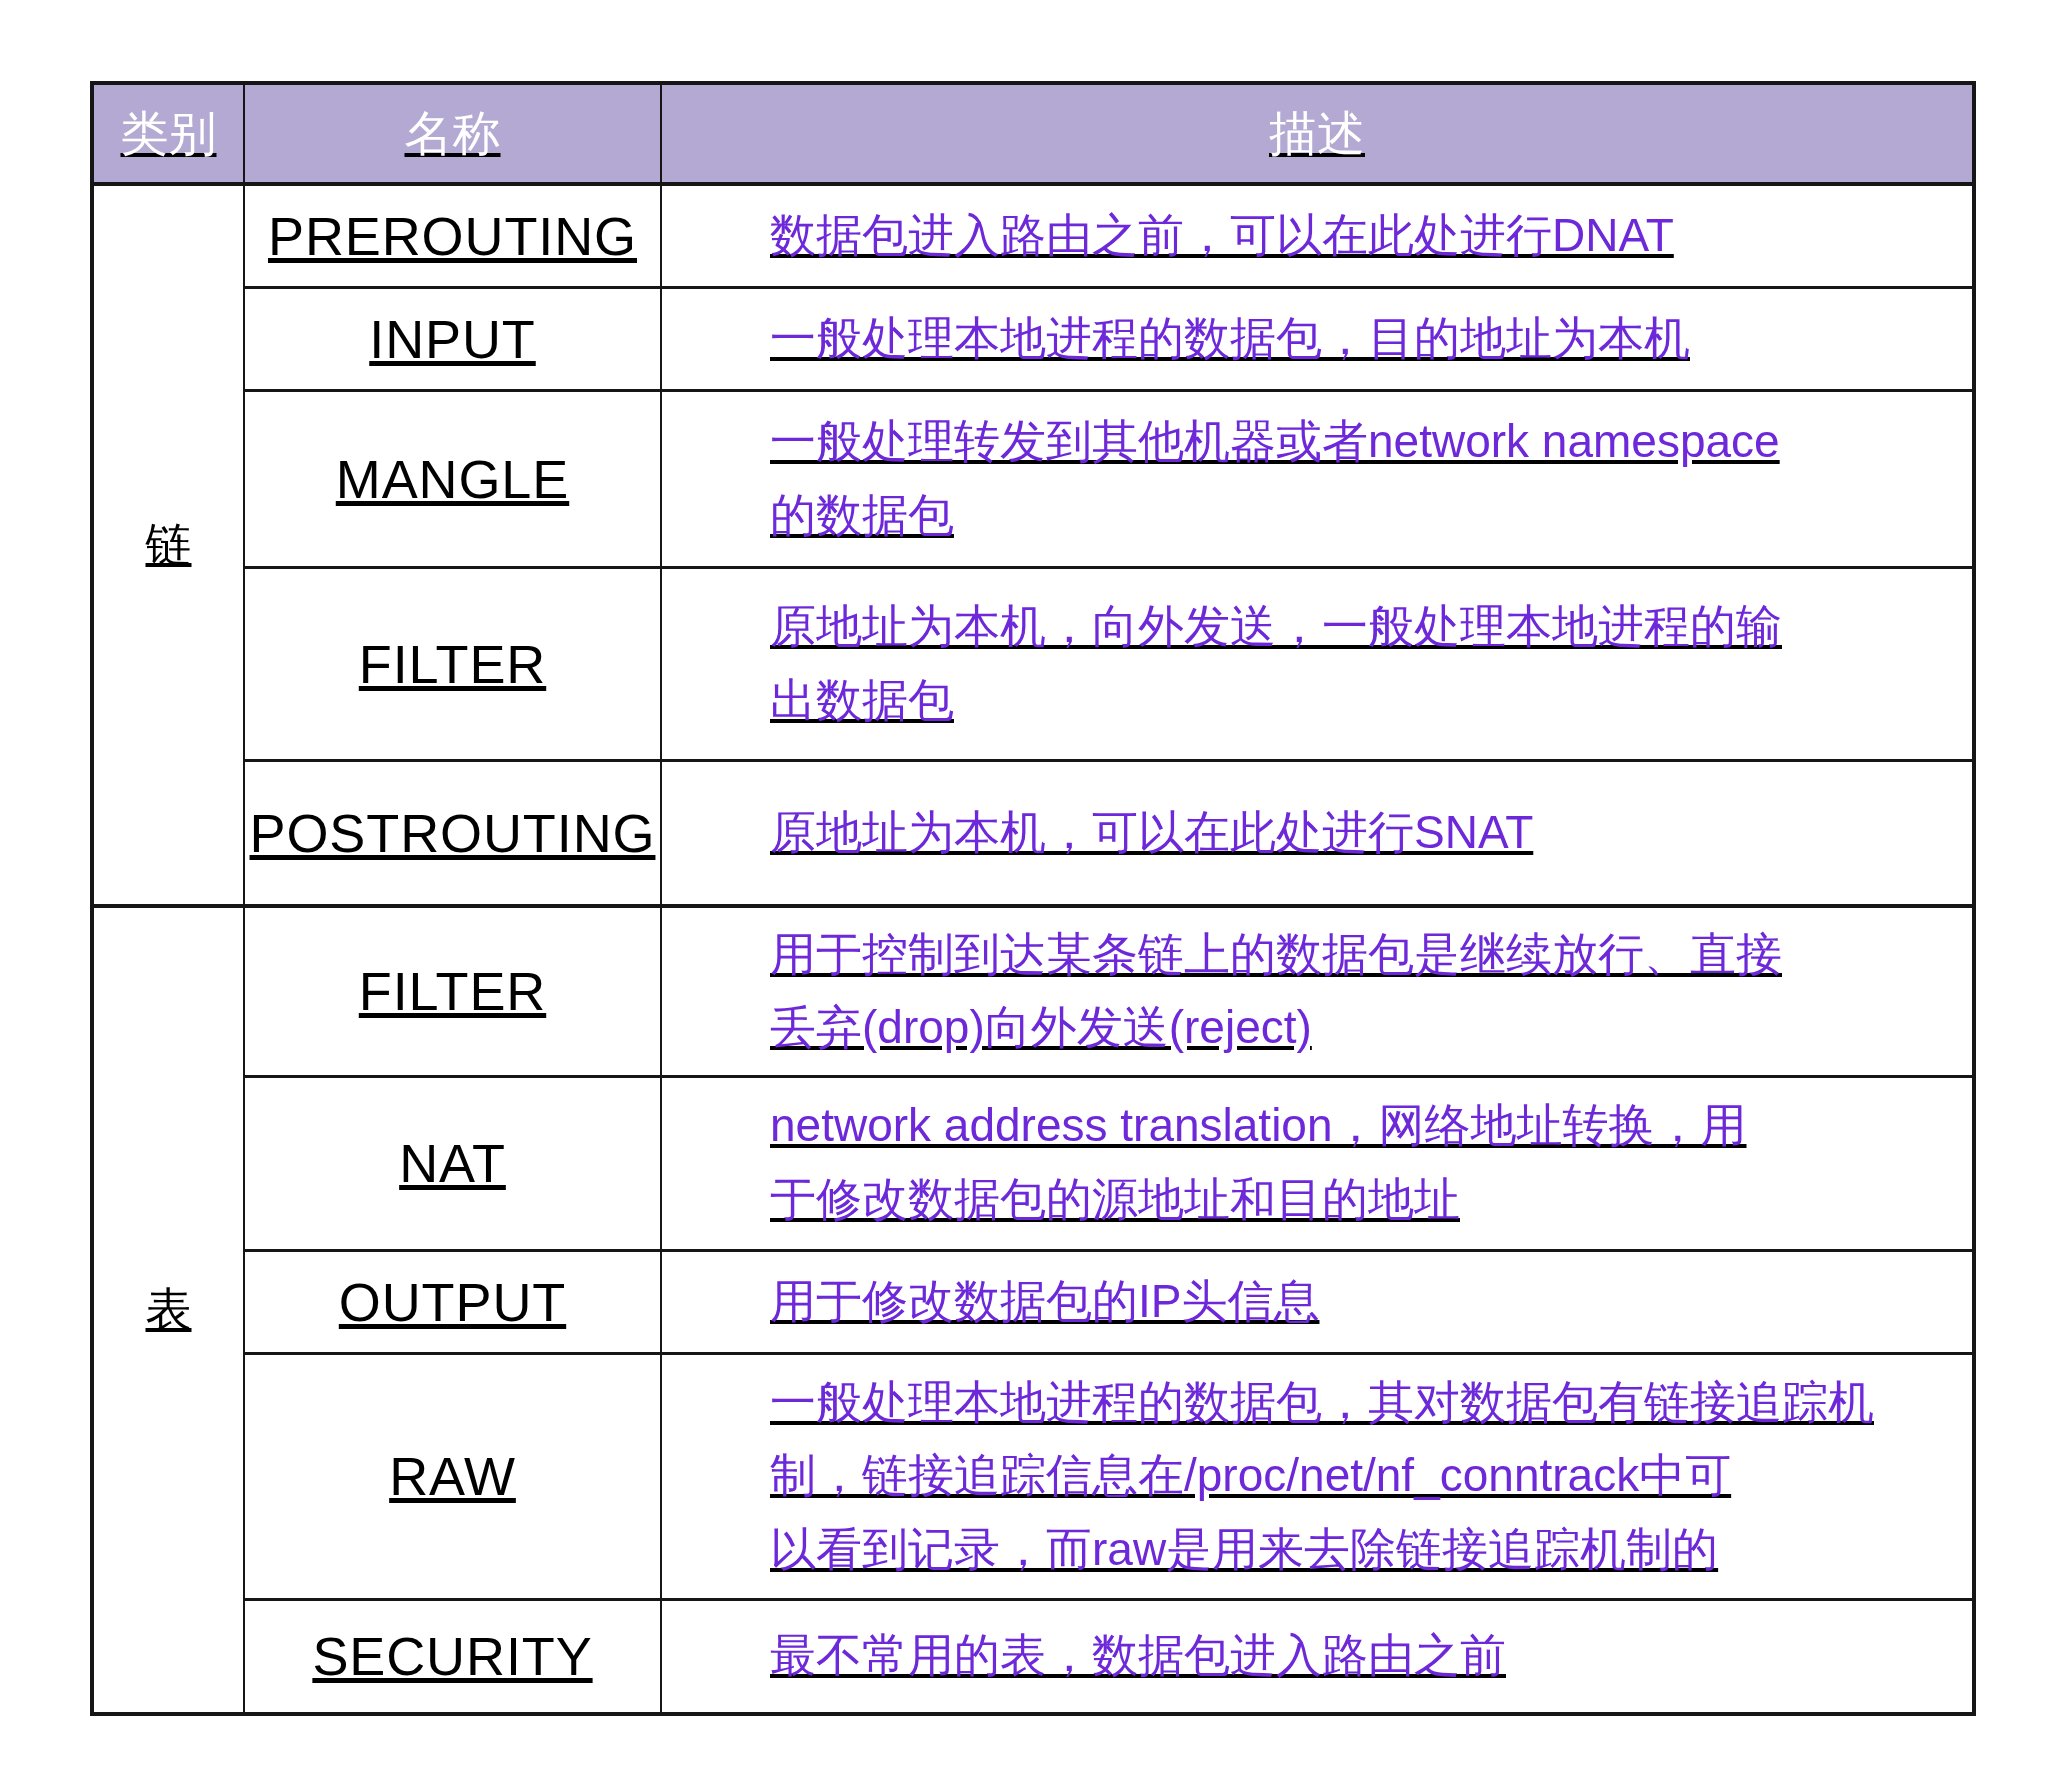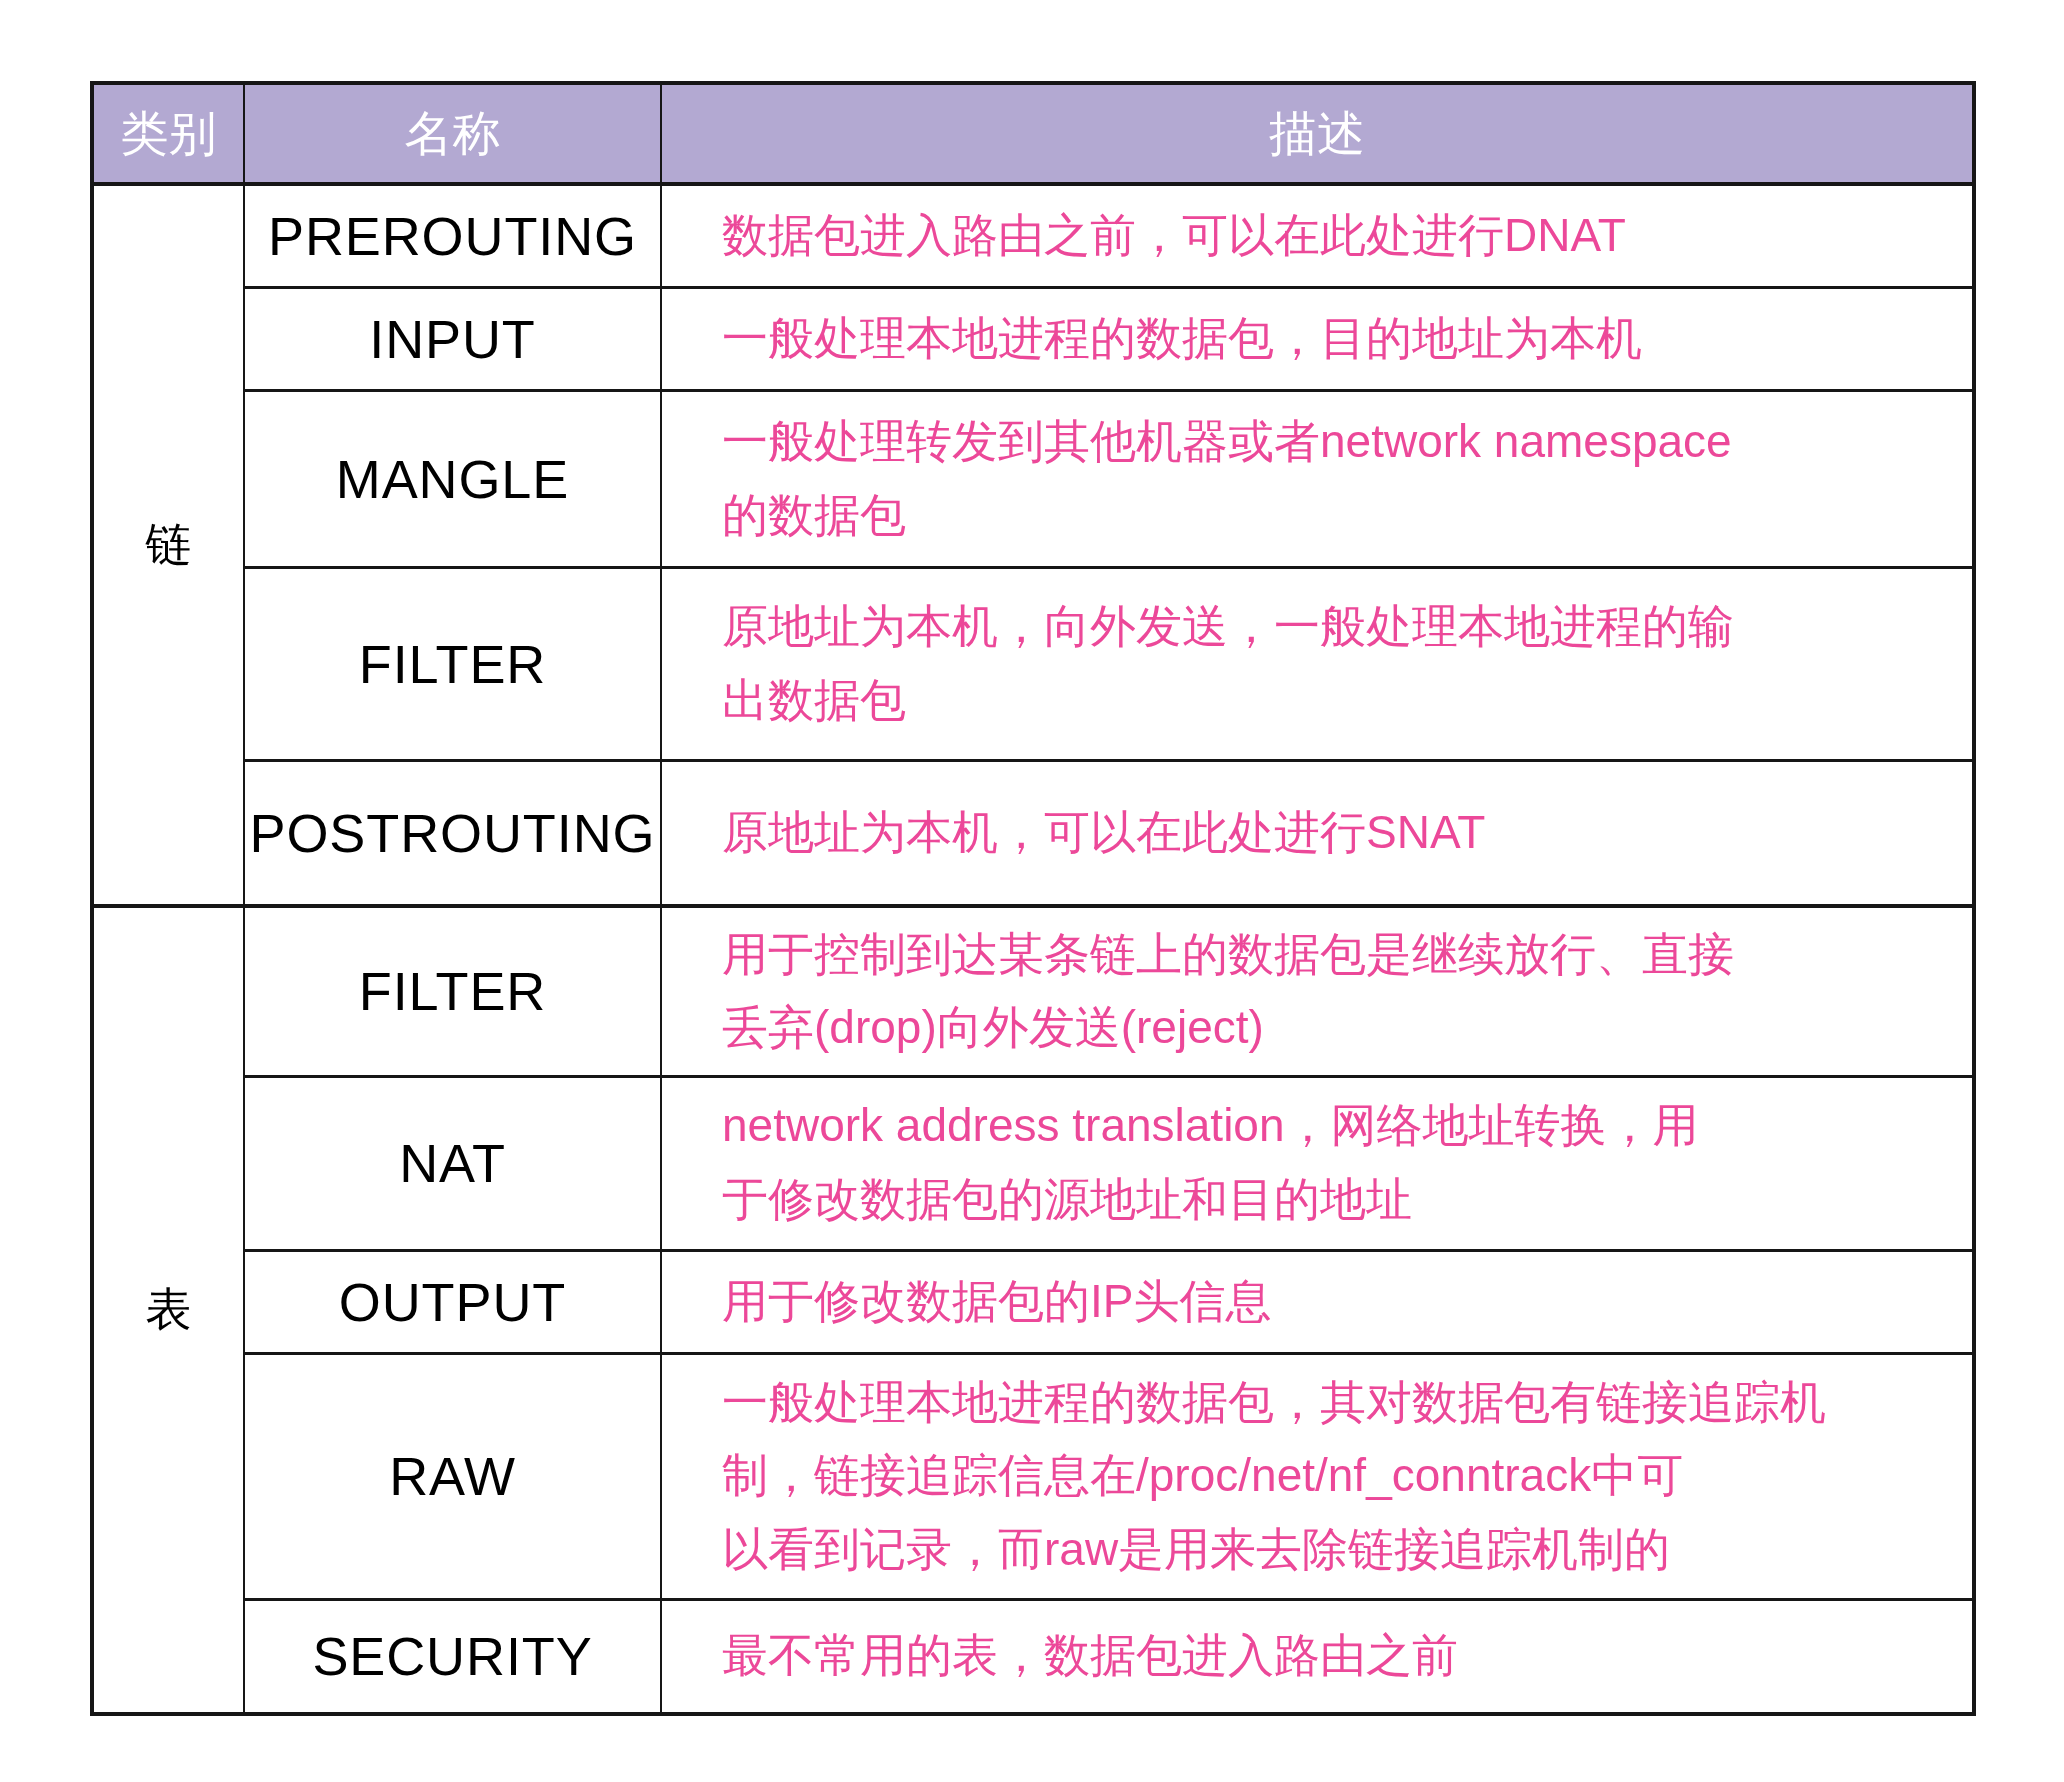--- a/index.html
+++ b/index.html
@@ -8,20 +8,21 @@
     background:#ffffff;
     font-family:"Liberation Sans","DejaVu Sans",sans-serif;
     position:relative;
   }
   table.iptables{
     position:absolute;
     left:90px; top:81px;
     width:1882px;
     border-collapse:collapse;
     table-layout:fixed;
+    text-decoration:underline;
   }
   table.iptables col.c1{width:152px;}
   table.iptables col.c2{width:417px;}
   table.iptables col.c3{width:1313px;}
   table.iptables th, table.iptables td{
     border:2.8px solid #161616;
     vertical-align:middle;
     box-sizing:border-box;
   }
   table.iptables tr{ border-top:3.7px solid #161616; border-bottom:3.7px solid #161616; }
@@ -43,22 +44,22 @@
   tbody tr.section-start{ border-top:4.6px solid #161616; }
   td.name{
     text-align:center;
     font-size:54px;
     color:#000000;
     letter-spacing:0.9px;
   }
   td.desc{
     text-align:left;
     font-size:46px;
-    color:#ec4899;
-    padding-left:60px;
+    color:#6d28d9;
+    padding-left:108px;
     padding-right:26px;
     line-height:1.6;
     white-space:pre-line;
     margin-left:8px;
   }
   tr.h-110{height:101px;}
   tr.h-112{height:103px;}
   tr.h-159{height:146px;}
   tr.h-185{height:170px;}
   tr.h-190{height:174px;}

